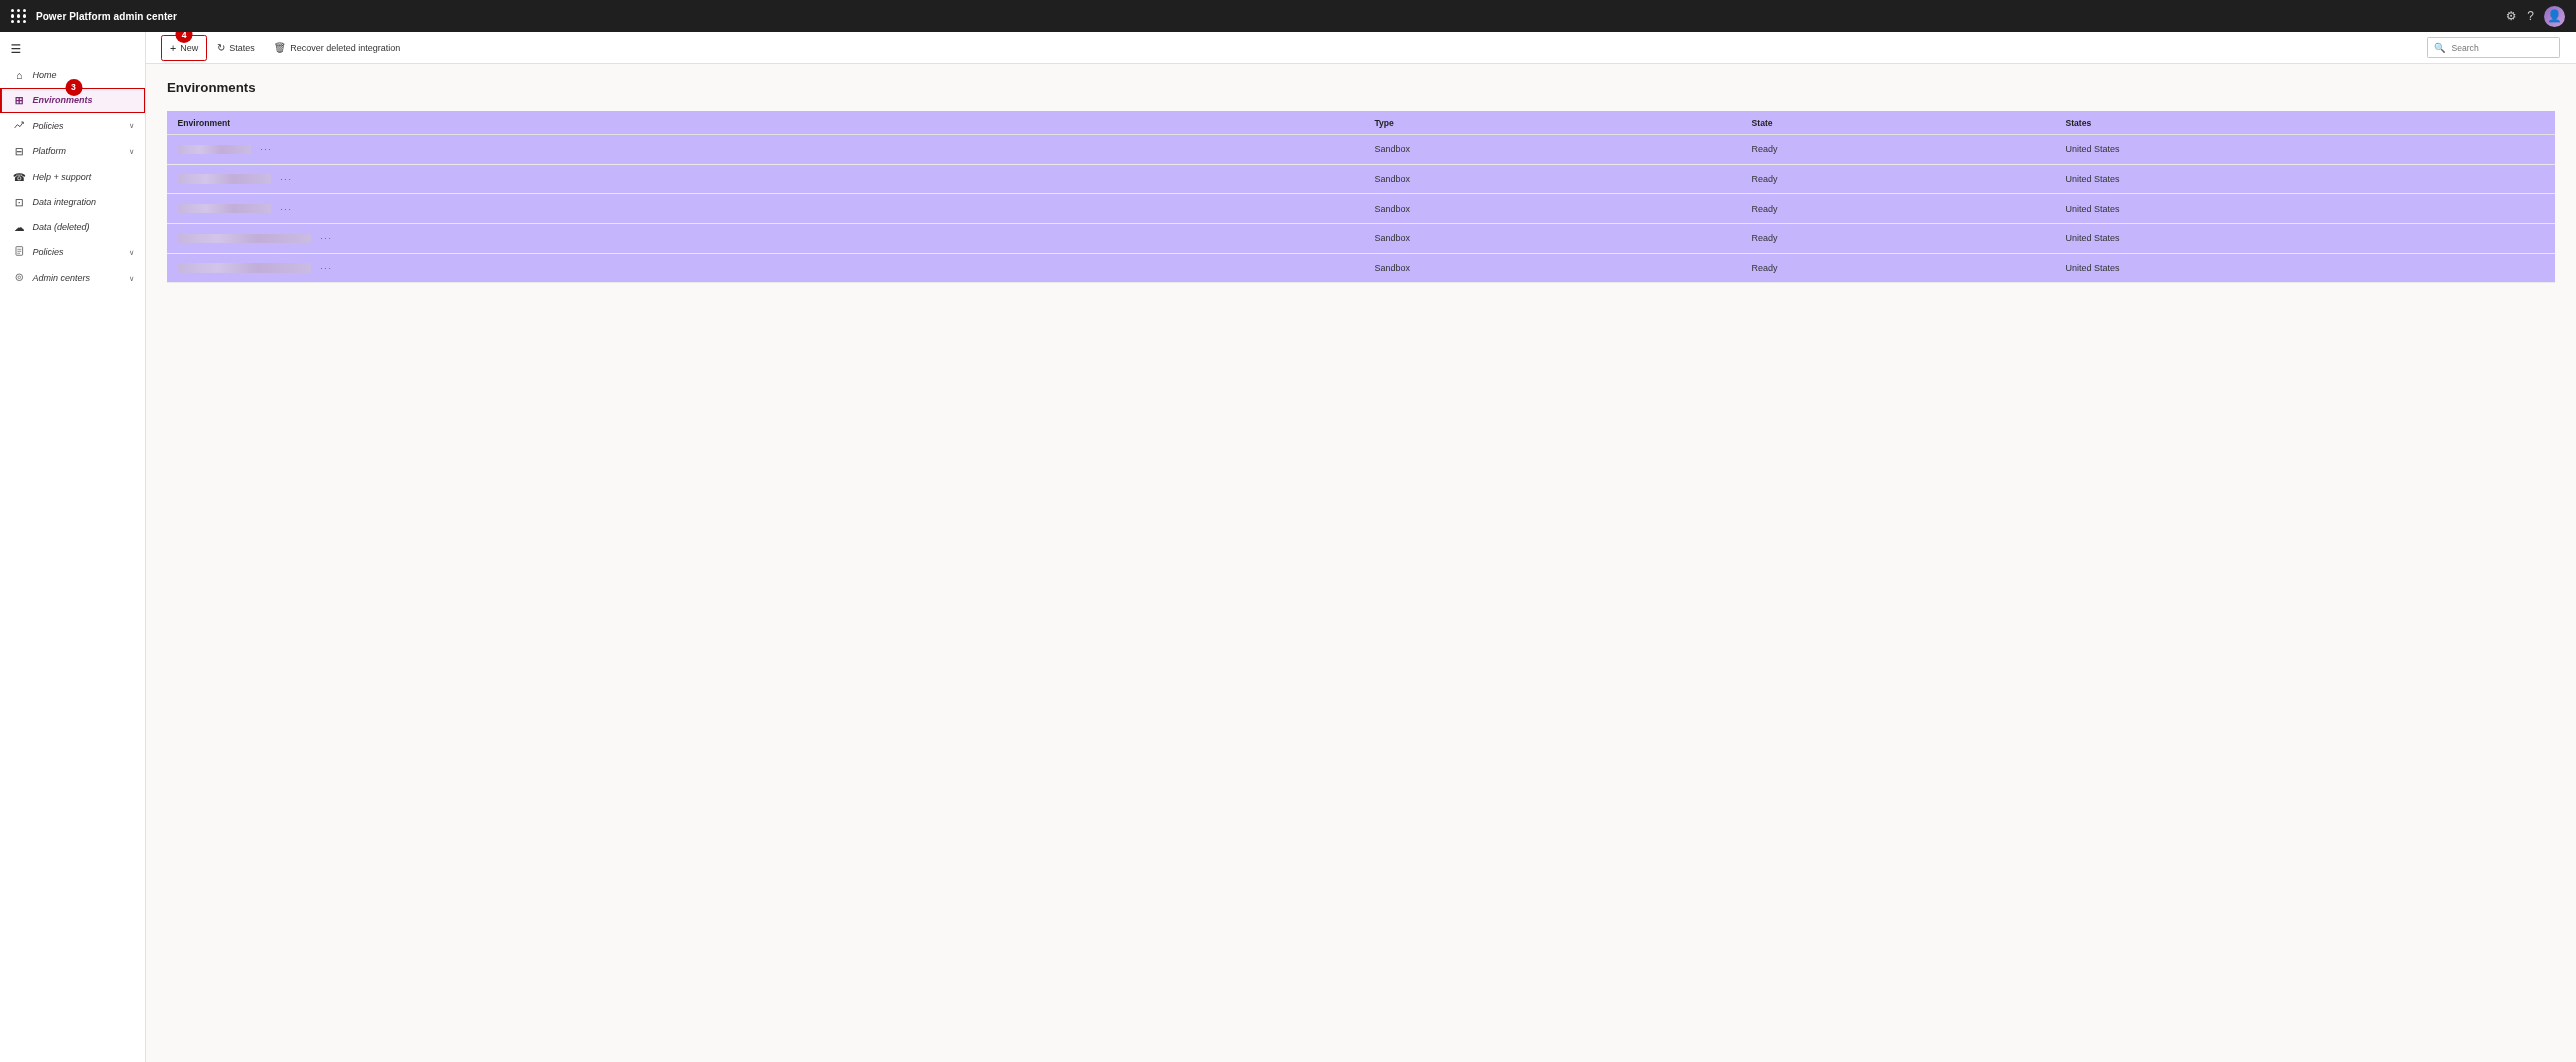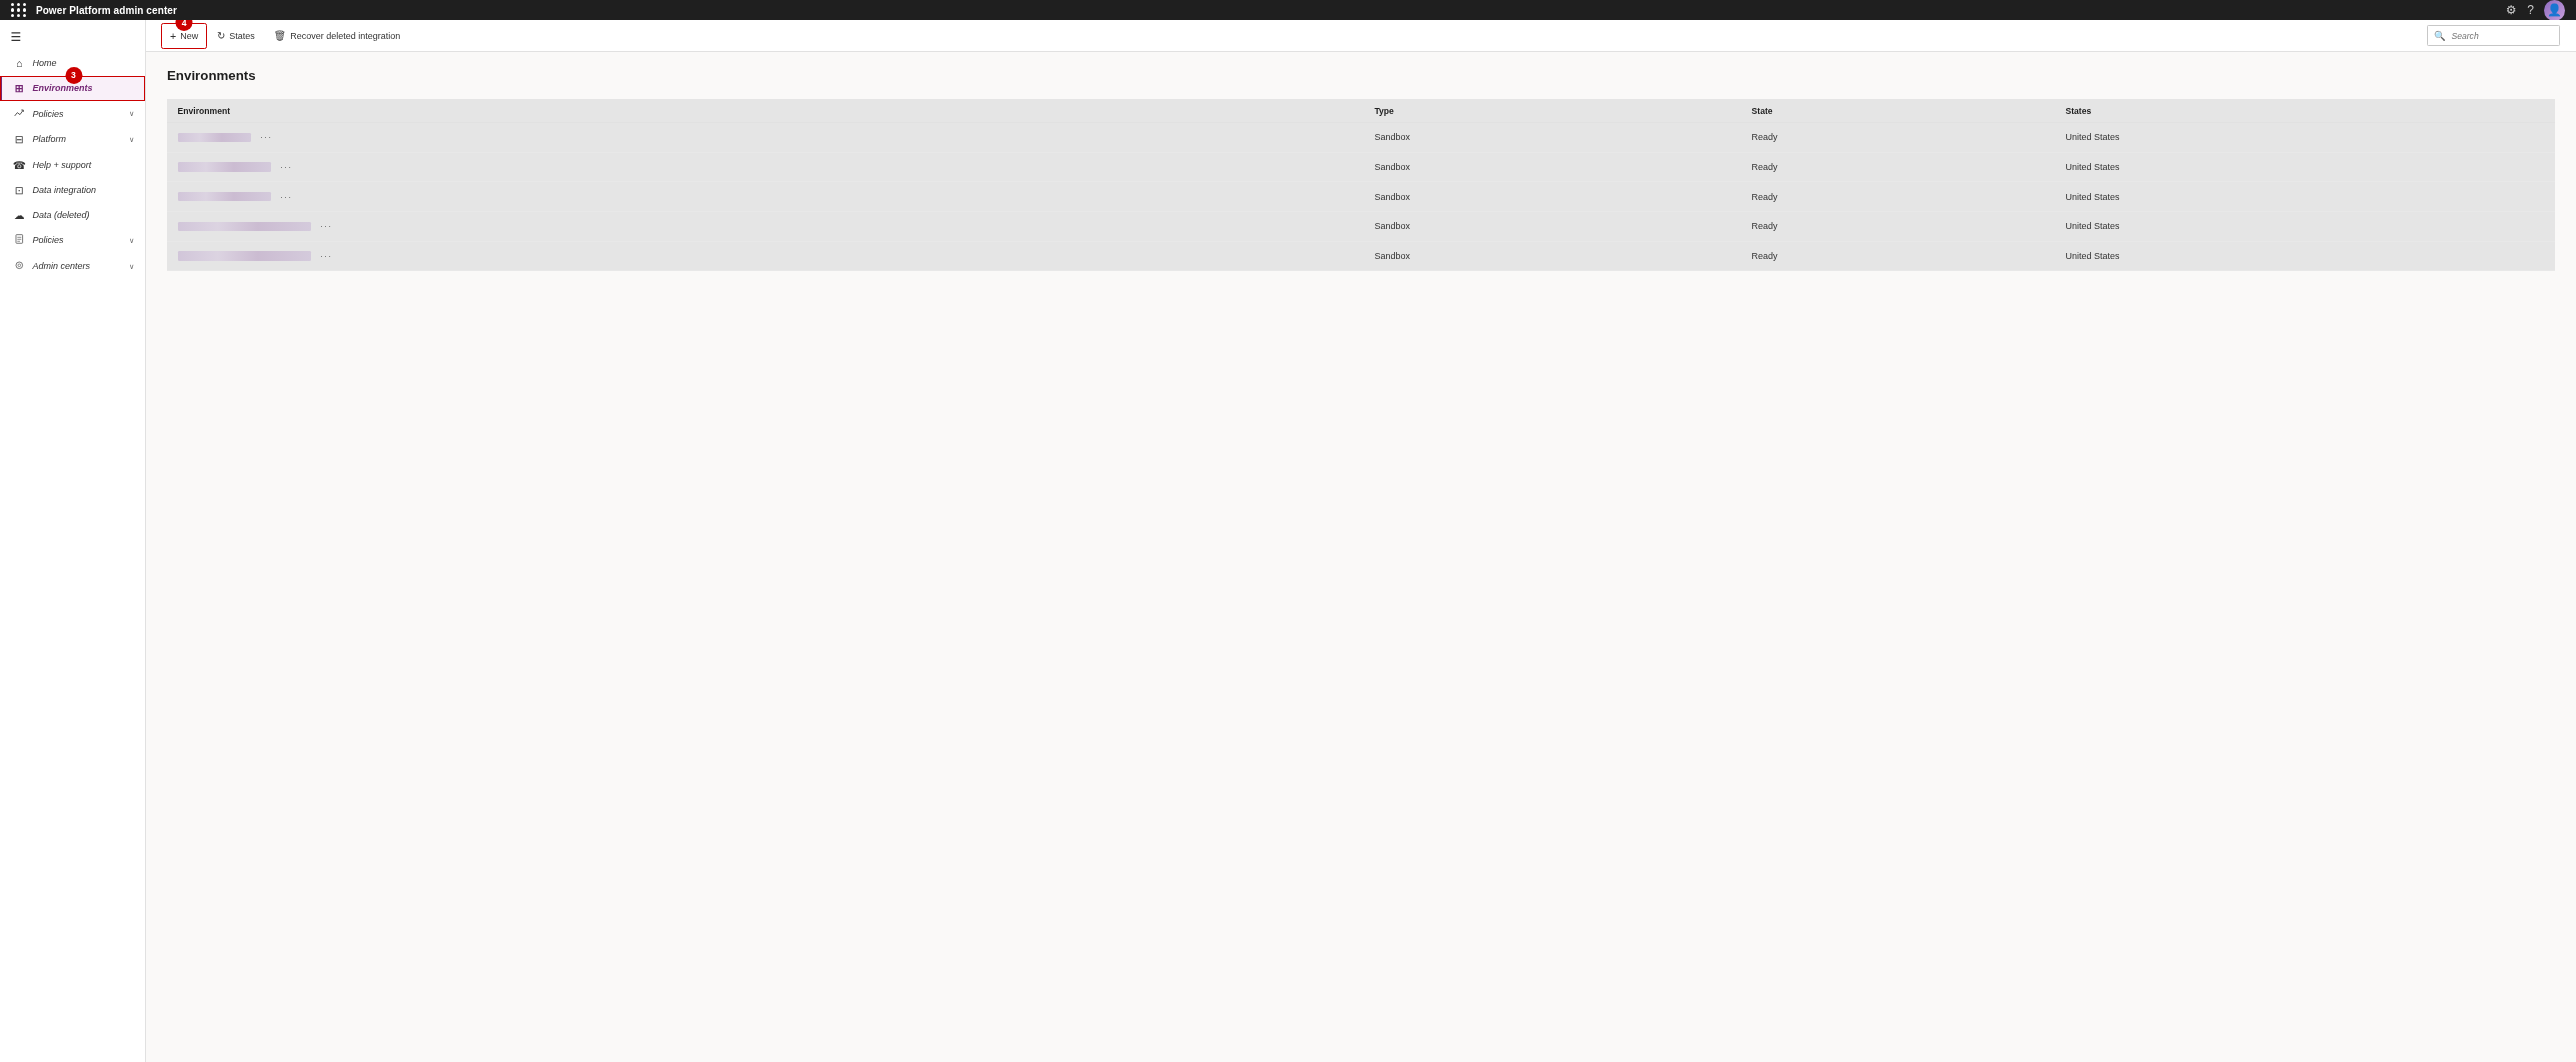--- a/index.html
+++ b/index.html
@@ -5,21 +5,21 @@
     * { box-sizing: border-box; margin: 0; padding: 0; }
     body { font-family: 'Segoe UI', Tahoma, Geneva, Verdana, sans-serif; font-size: 9.3px; background: #f3f2f1; display: flex; flex-direction: column; height: 100vh; overflow: hidden; }
 
     
     .topbar {
       background: #1f1f1f;
       color: #fff;
       display: flex;
       align-items: center;
       padding: 0 10.6px;
-      height: 20px;
+      height: 32px;
       flex-shrink: 0;
     }
     .topbar-dots {
       display: grid;
       grid-template-columns: repeat(3, 4px);
       gap: 2px;
       margin-right: 9.3px;
     }
     .topbar-dots span {
       width: 3.3px;
@@ -179,41 +179,40 @@
       height: 21px;
       cursor: text;
     }
     .toolbar-search input {
       border: none;
       outline: none;
       font-size: 8.6px;
       color: #333;
       background: transparent;
       width: 100%;
-      font-style: italic;
     }
 
     
     .page-content {
       flex: 1;
       overflow-y: auto;
       padding: 16px 21px;
     }
     .page-title {
       font-size: 13.3px;
       font-weight: 600;
       color: #1f1f1f;
       margin-bottom: 16px;
     }
 
     
     .env-table {
       width: 100%;
       border-collapse: collapse;
-      background: #e5e5e5;
+      background: #c4b5fd;
     }
     .env-table th {
       text-align: left;
       padding: 6.6px 10.6px;
       font-size: 8.6px;
       font-weight: 700;
       color: #1f1f1f;
       border-bottom: 1.3px solid #e1e1e1;
     }
     .env-table td {

